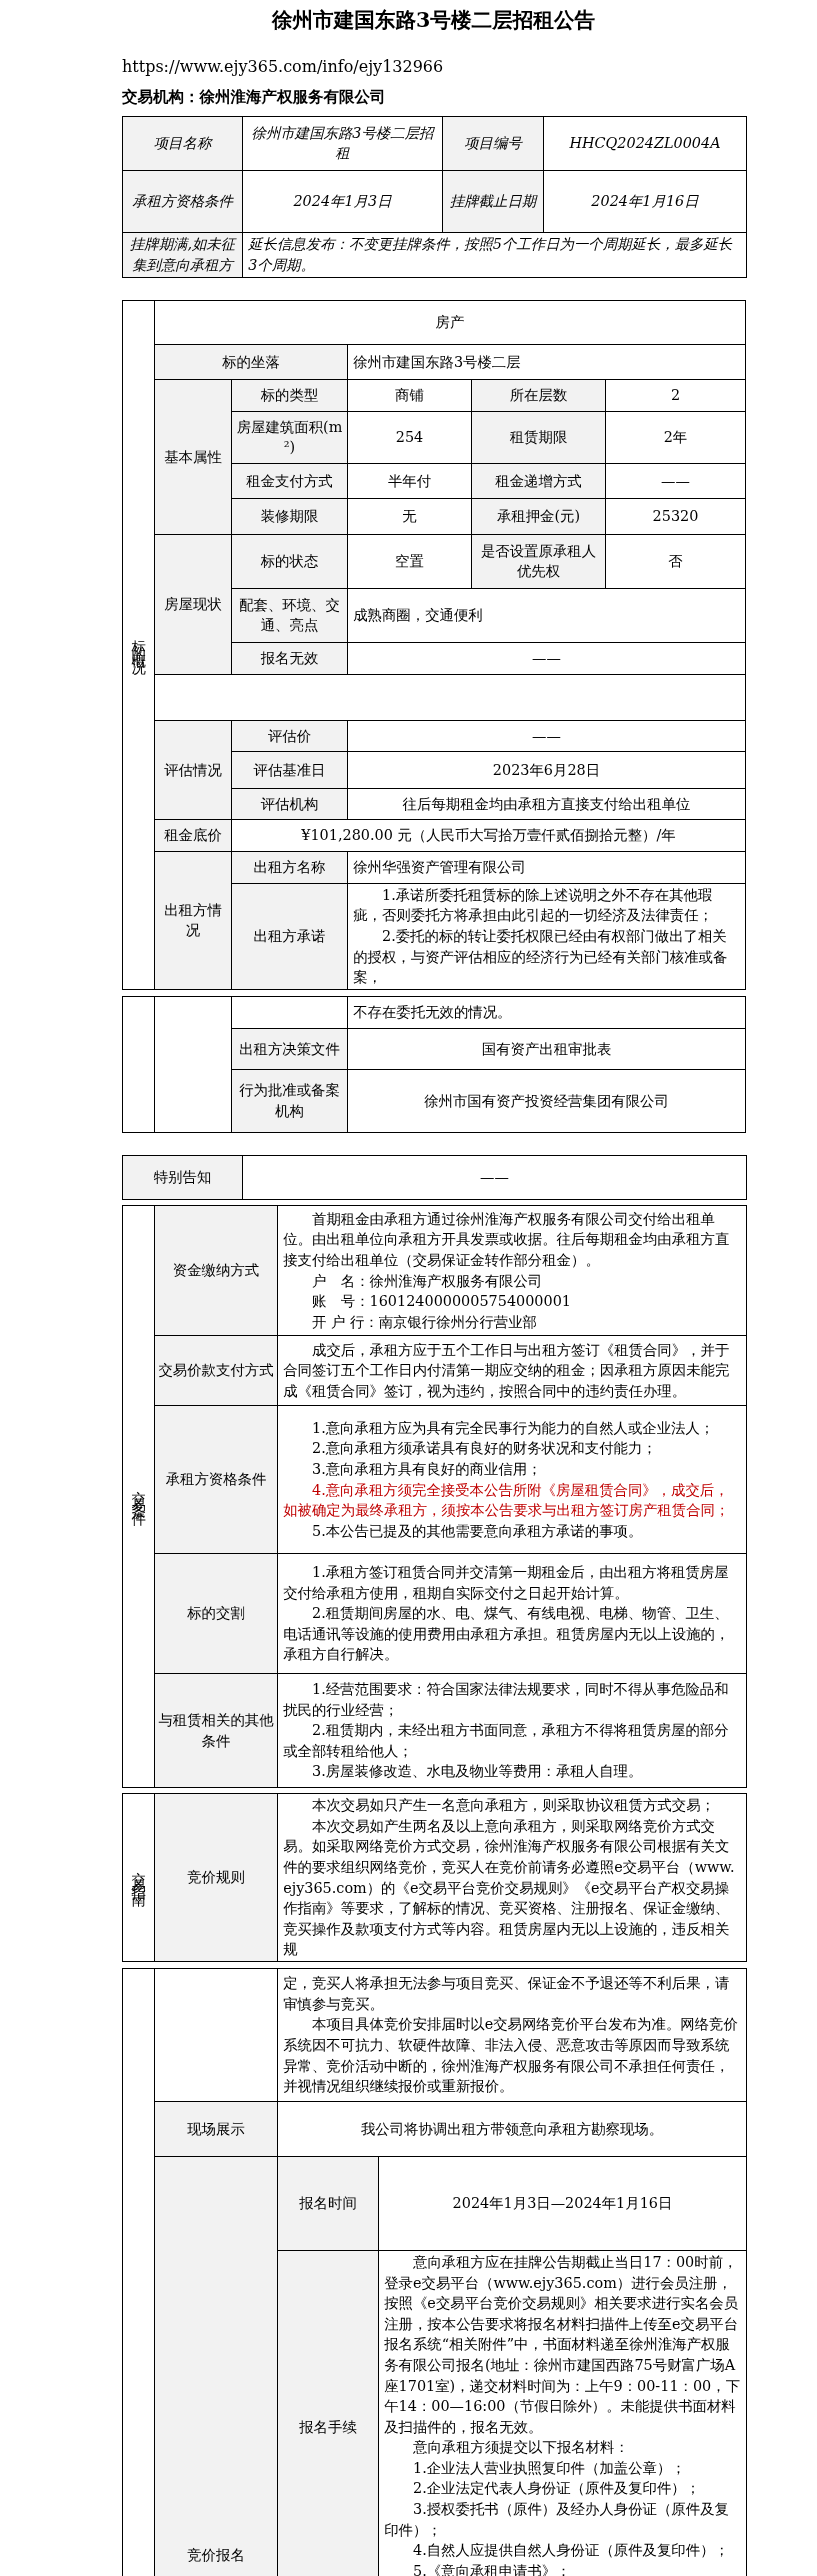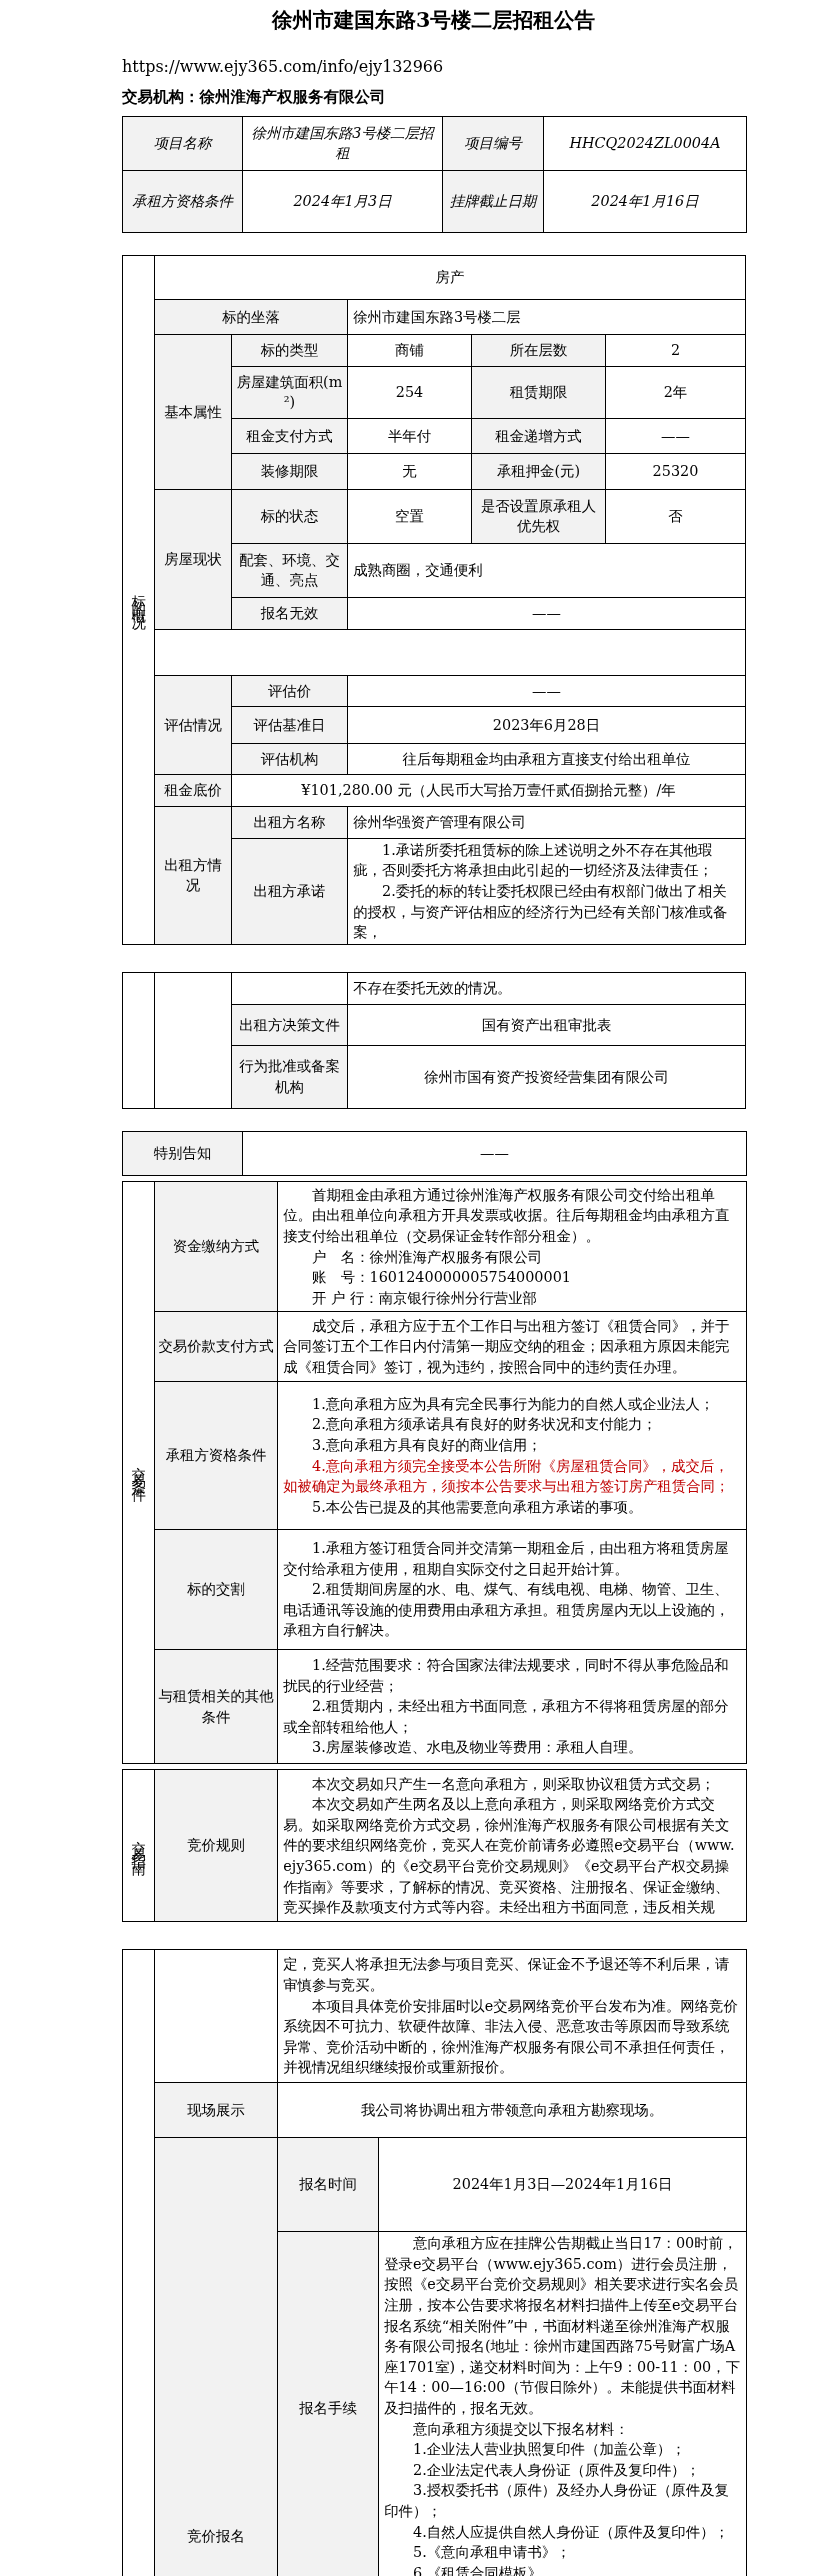--- a/index.html
+++ b/index.html
@@ -12,21 +12,21 @@
   td{border:1px solid #000;vertical-align:middle;font-size:14.4px;line-height:20.6px;padding:1px 5.2px;word-break:break-all;}
   .lbl{background:#f2f2f2;text-align:center;padding:1px 3.1px;}
   .ct{text-align:left;}
   .c{text-align:center;}
   .ct p{margin:0;}
   .ind{text-indent:2em;}
   .red{color:#c00000;}
   .vcell{background:#ffffff;text-align:center;padding:0;}
   .vtxt{writing-mode:vertical-rl;text-orientation:upright;letter-spacing:7.2px;display:inline-block;}
   .blank{background:#ffffff;}
-  .mt8{margin-top:22px;}.mt10{margin-top:5.2px;}.mt16{margin-top:8.2px;font-style:italic;}.mt24{margin-top:27px;}
+  .mt8{margin-top:22px;}.mt10{margin-top:5.2px;}.mt16{margin-top:8.2px;font-style:italic;}.mt24{margin-top:6px;}
 </style>
 </head>
 <body>
 
 <div class="page">
 
   <h1 class="title">徐州市建国东路3号楼二层招租公告</h1>
   <div class="url">https://www.ejy365.com/info/ejy132966</div>
   <div class="agency">交易机构：徐州淮海产权服务有限公司</div>
 
@@ -42,20 +42,24 @@
       <td class="lbl">项目名称</td>
       <td class="ct c">徐州市建国东路3号楼二层招租</td>
       <td class="lbl">项目编号</td>
       <td class="ct c">HHCQ2024ZL0004A</td>
     </tr>
     <tr style="height:62px">
       <td class="lbl">承租方资格条件</td>
       <td class="ct c">2024年1月3日</td>
       <td class="lbl">挂牌截止日期</td>
       <td class="ct c">2024年1月16日</td>
+    </tr>
+    <tr style="height:45px">
+      <td class="lbl">挂牌期满,如未征集到意向承租方</td>
+      <td class="ct" colspan="3">延长信息发布：不变更挂牌条件，按照5个工作日为一个周期延长，最多延长3个周期。</td>
     </tr>
   </tbody>
     </table>
 
   <table class="mt8">
     <colgroup>
         <col style="width:32px">
         <col style="width:77px">
         <col style="width:116px">
         <col style="width:124px">
@@ -242,21 +246,21 @@
         <col style="width:32px">
         <col style="width:123px">
         <col style="width:469px">
       </colgroup>
     <tbody>
         <tr style="height:152px">
       <td class="vcell"><span class="vtxt">交易指南</span></td>
       <td class="lbl">竞价规则</td>
       <td class="ct">
         <p class="ind">本次交易如只产生一名意向承租方，则采取协议租赁方式交易；</p>
-        <p class="ind">本次交易如产生两名及以上意向承租方，则采取网络竞价方式交易。如采取网络竞价方式交易，徐州淮海产权服务有限公司根据有关文件的要求组织网络竞价，竞买人在竞价前请务必遵照e交易平台（www.ejy365.com）的《e交易平台竞价交易规则》《e交易平台产权交易操作指南》等要求，了解标的情况、竞买资格、注册报名、保证金缴纳、竞买操作及款项支付方式等内容。未经出租方书面同意，违反相关规</p>
+        <p class="ind">本次交易如产生两名及以上意向承租方，则采取网络竞价方式交易。如采取网络竞价方式交易，徐州淮海产权服务有限公司根据有关文件的要求组织网络竞价，竞买人在竞价前请务必遵照e交易平台（www.ejy365.com）的《e交易平台竞价交易规则》《e交易平台产权交易操作指南》等要求，了解标的情况、竞买资格、注册报名、保证金缴纳、竞买操作及款项支付方式等内容。租赁房屋内无以上设施的，违反相关规</p>
       </td>
     </tr>
   </tbody>
     </table>
 
   <table class="mt24">
     <colgroup>
         <col style="width:32px">
         <col style="width:123px">
         <col style="width:101px">

